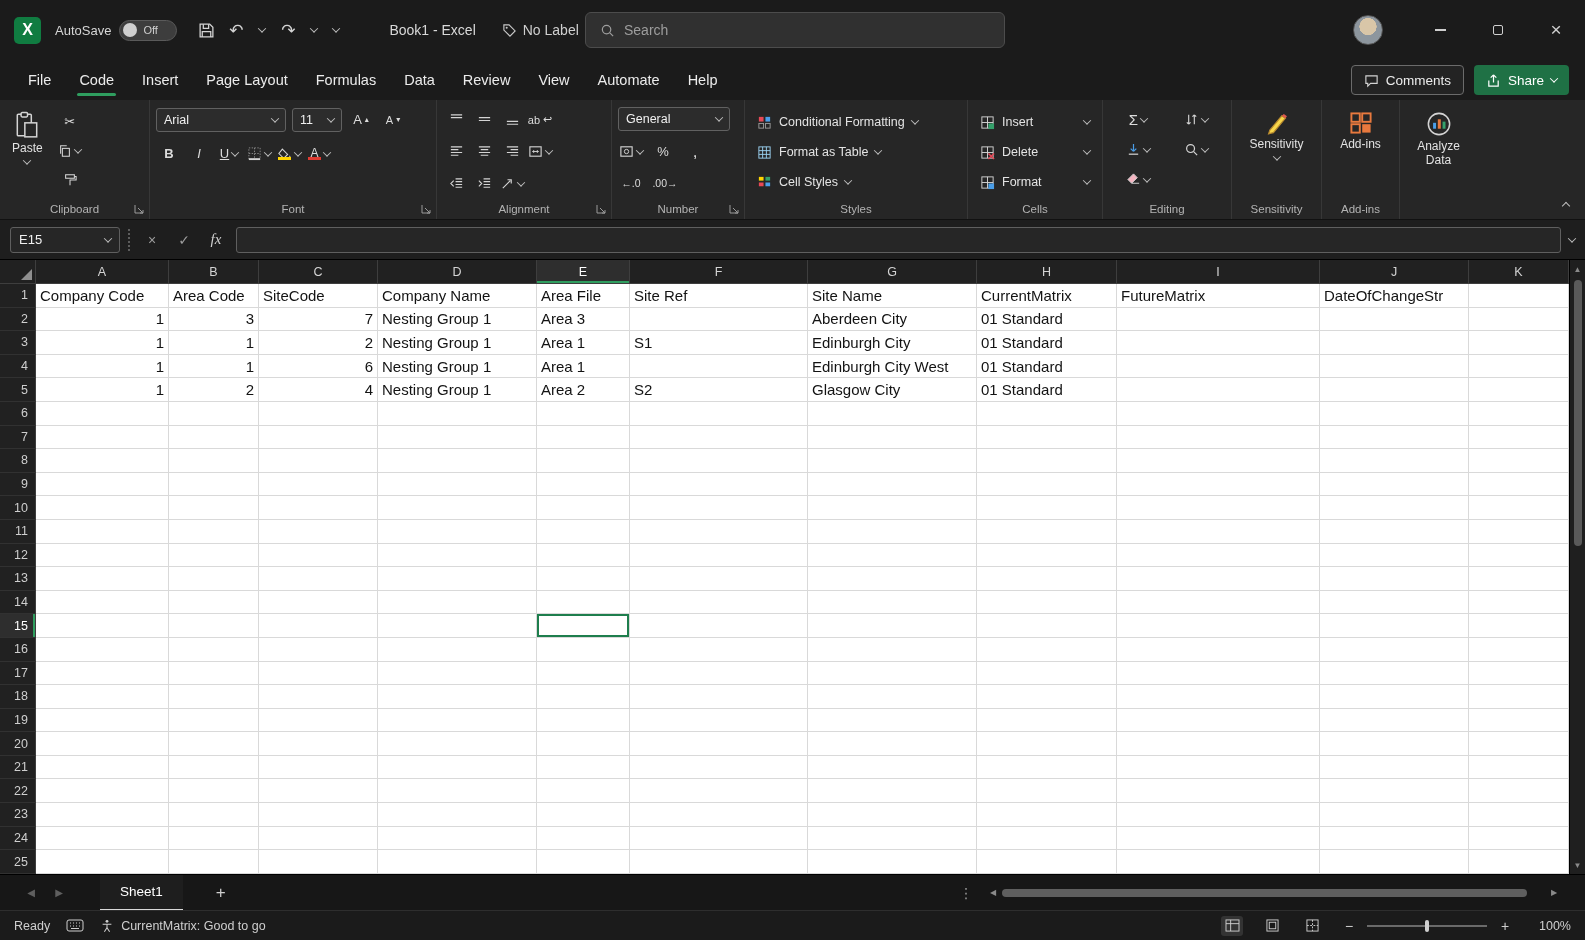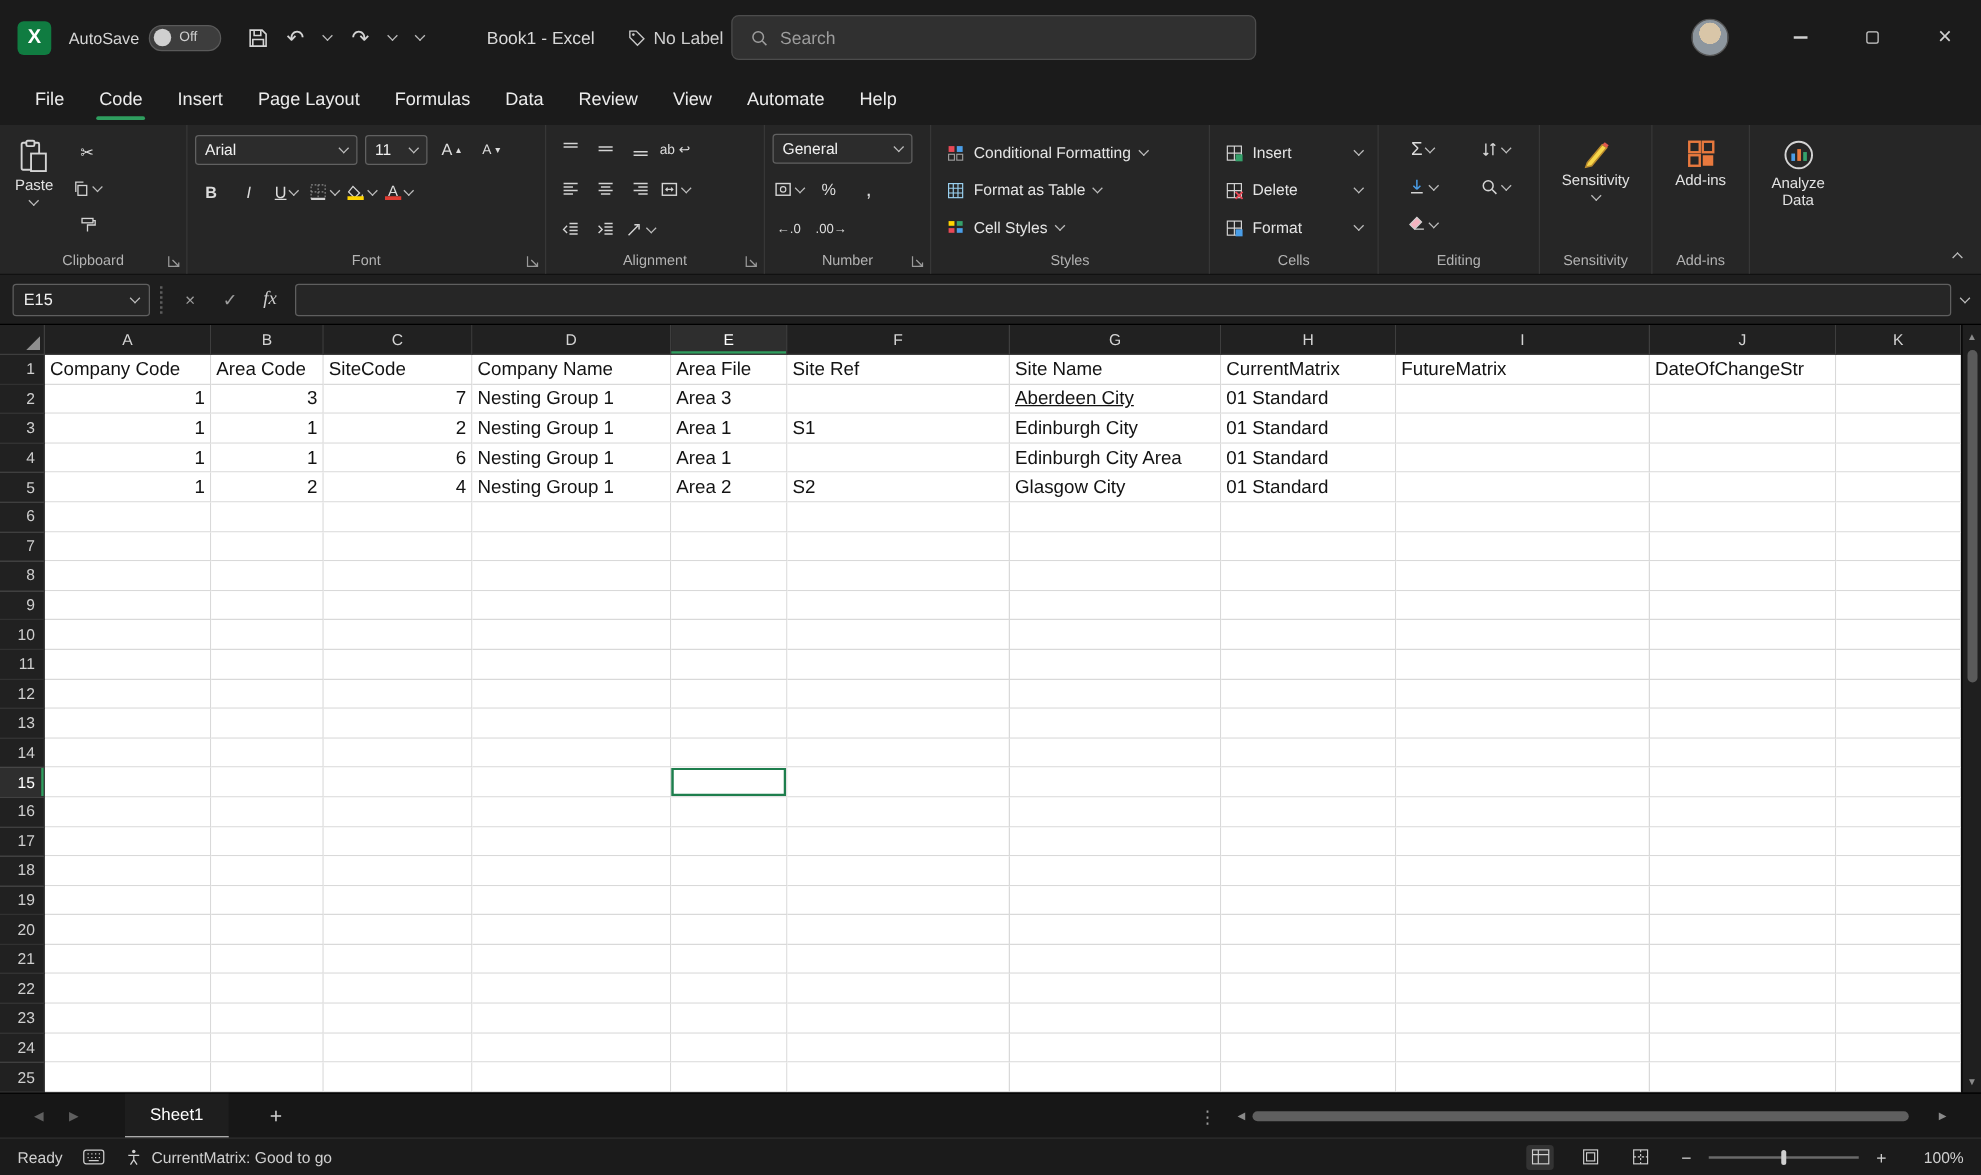--- a/index.html
+++ b/index.html
@@ -178,20 +178,36 @@
         <div class="menu-item active">Code</div>
         <div class="menu-item">Insert</div>
         <div class="menu-item">Page Layout</div>
         <div class="menu-item">Formulas</div>
         <div class="menu-item">Data</div>
         <div class="menu-item">Review</div>
         <div class="menu-item">View</div>
         <div class="menu-item">Automate</div>
         <div class="menu-item">Help</div>
       </div>
+    <div class="mb-right">
+      <div class="pill-btn">
+        <svg width="15" height="15" viewBox="0 0 16 16">
+            <path d="M2 3h12v8H7l-3 3v-3H2z" fill="none" stroke="#d4d4d4" stroke-width="1.2"></path>
+          </svg>
+        <span>Comments</span>
+      </div>
+      <div class="share-btn">
+        <svg width="15" height="15" viewBox="0 0 16 16">
+            <path d="M8 10V2m0 0L5 5m3-3l3 3" stroke="#fff" stroke-width="1.3" fill="none"></path>
+            <path d="M3 8v6h10V8" stroke="#fff" stroke-width="1.3" fill="none"></path>
+          </svg>
+        <span>Share</span>
+        <span class="chev" style="border-color:#fff"></span>
+      </div>
+    </div>
   </div>
 
   <div class="ribbon">
 
     <div class="rgroup" style="width:150px">
       <div class="rowflex" style="align-items:flex-start;gap:8px">
         <div class="bigbtn">
           <svg width="26" height="28" viewBox="0 0 24 26">
               <rect x="3" y="3" width="13" height="20" rx="1" fill="none" stroke="#d4d4d4" stroke-width="1.4"></rect>
               <rect x="6.5" y="1.5" width="6" height="4" rx="1" fill="#262626" stroke="#d4d4d4" stroke-width="1.4"></rect>
@@ -589,21 +605,21 @@
             <div class="cell" style="flex: 1 1 0%;"></div>
           </div>
           <div class="grow">
             <div class="gutter">2</div>
             <div class="cell num" style="width: 133px;">1</div>
             <div class="cell num" style="width: 90px;">3</div>
             <div class="cell num" style="width: 119px;">7</div>
             <div class="cell" style="width: 159px;">Nesting Group 1</div>
             <div class="cell" style="width: 93px;">Area 3</div>
             <div class="cell" style="width: 178px;"></div>
-            <div class="cell" style="width: 169px; text-decoration: underline;">Aberdeen City</div>
+            <div class="cell" style="width: 169px;">Aberdeen City</div>
             <div class="cell" style="width: 140px;">01 Standard</div>
             <div class="cell" style="width: 203px;"></div>
             <div class="cell" style="width: 149px;"></div>
             <div class="cell" style="flex: 1 1 0%;"></div>
           </div>
           <div class="grow">
             <div class="gutter">3</div>
             <div class="cell num" style="width: 133px;">1</div>
             <div class="cell num" style="width: 90px;">1</div>
             <div class="cell num" style="width: 119px;">2</div>
@@ -617,21 +633,21 @@
             <div class="cell" style="flex: 1 1 0%;"></div>
           </div>
           <div class="grow">
             <div class="gutter">4</div>
             <div class="cell num" style="width: 133px;">1</div>
             <div class="cell num" style="width: 90px;">1</div>
             <div class="cell num" style="width: 119px;">6</div>
             <div class="cell" style="width: 159px;">Nesting Group 1</div>
             <div class="cell" style="width: 93px;">Area 1</div>
             <div class="cell" style="width: 178px;"></div>
-            <div class="cell" style="width: 169px;">Edinburgh City Area</div>
+            <div class="cell" style="width: 169px;">Edinburgh City West</div>
             <div class="cell" style="width: 140px;">01 Standard</div>
             <div class="cell" style="width: 203px;"></div>
             <div class="cell" style="width: 149px;"></div>
             <div class="cell" style="flex: 1 1 0%;"></div>
           </div>
           <div class="grow">
             <div class="gutter">5</div>
             <div class="cell num" style="width: 133px;">1</div>
             <div class="cell num" style="width: 90px;">2</div>
             <div class="cell num" style="width: 119px;">4</div>

